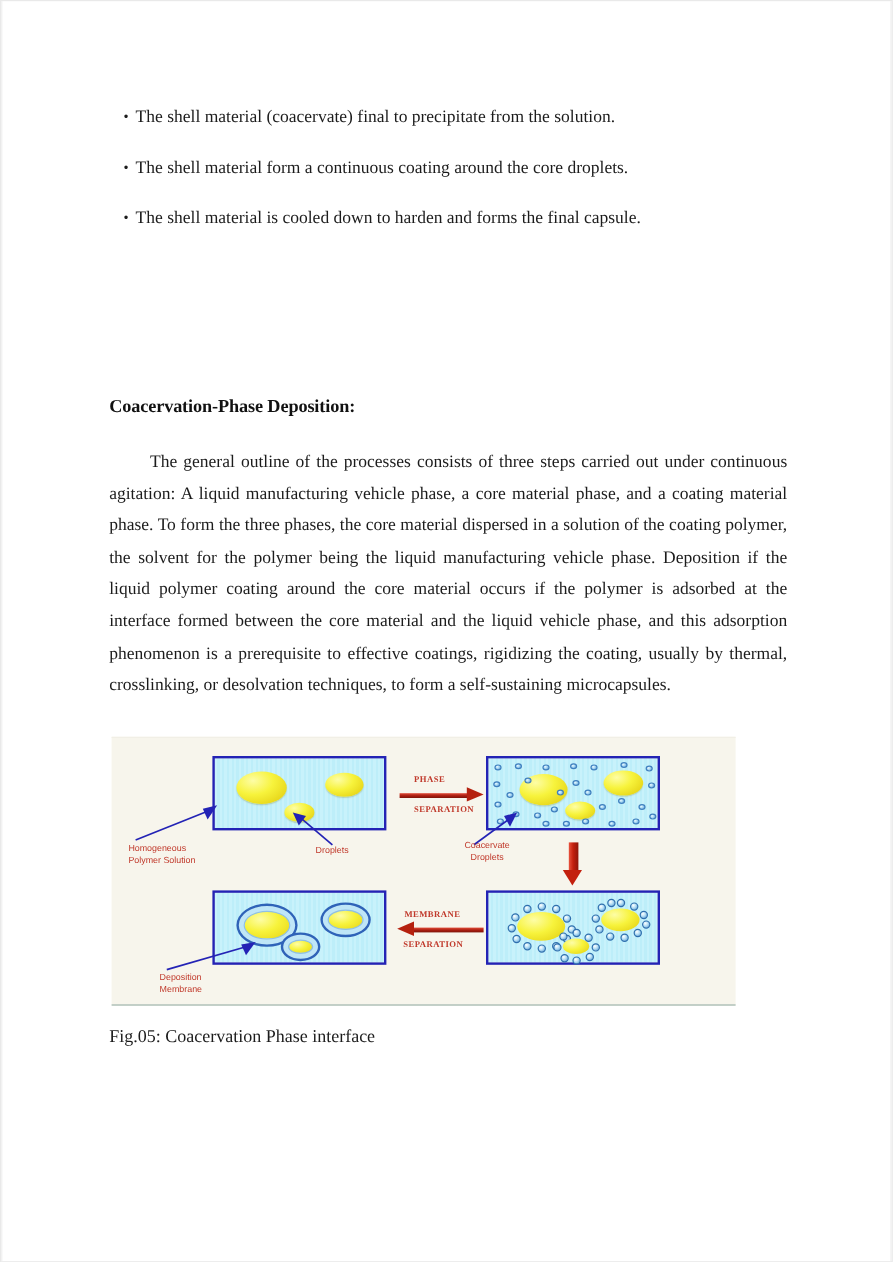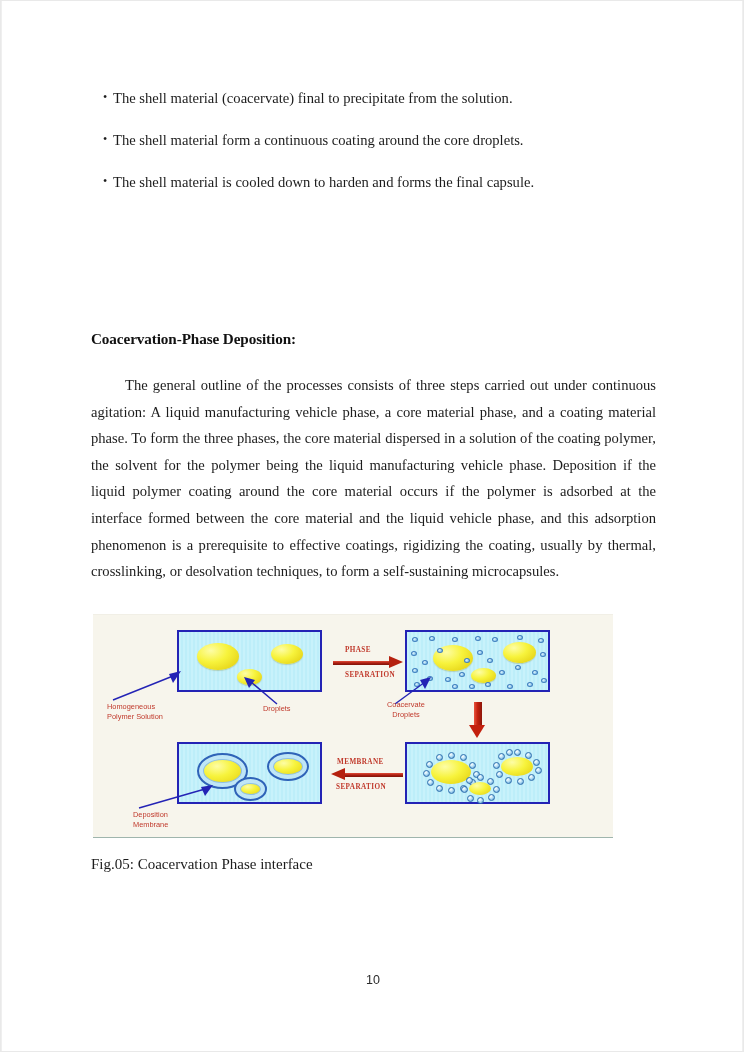--- a/index.html
+++ b/index.html
@@ -454,14 +454,13 @@
           <div>Deposition</div>
           <div>Membrane</div>
         </div>
 
       </div>
     </div>
 
     <div class="caption">Fig.05: Coacervation Phase interface</div>
   </div>
 
-  <div class="page-number">10</div>
 </div>
 
 </body></html>

